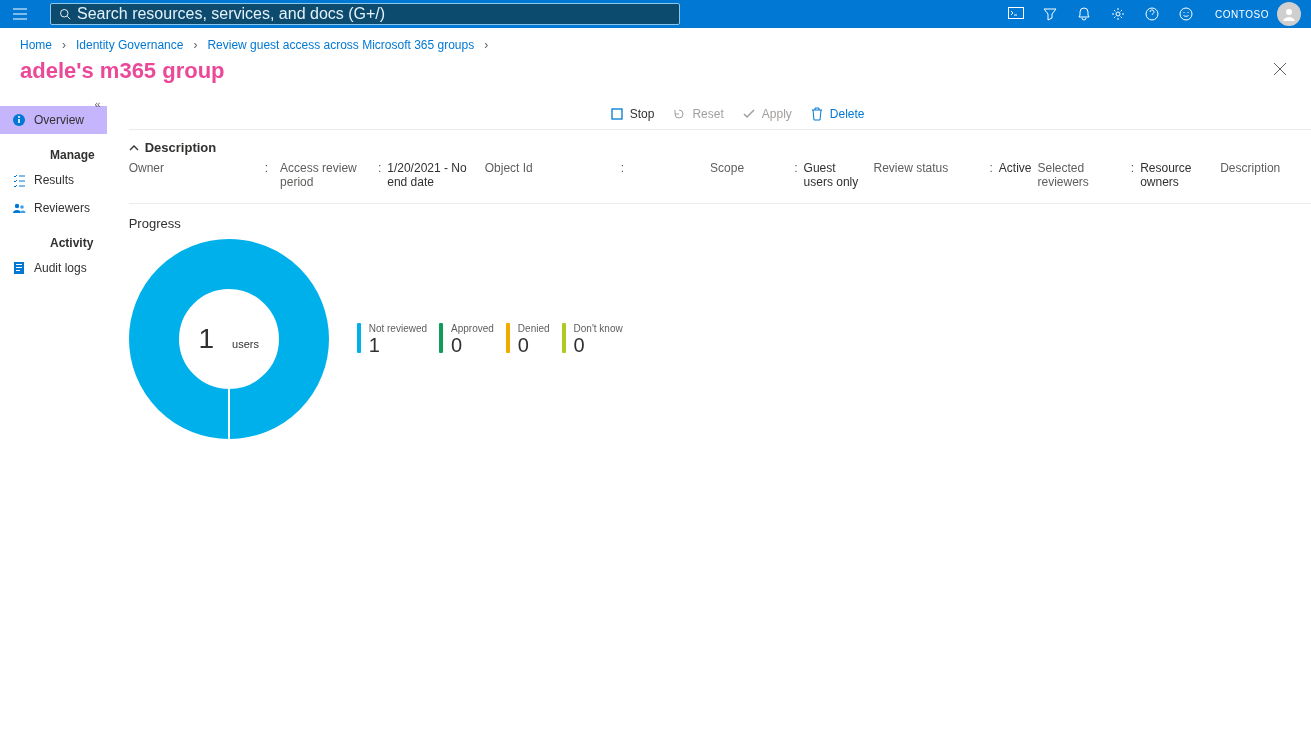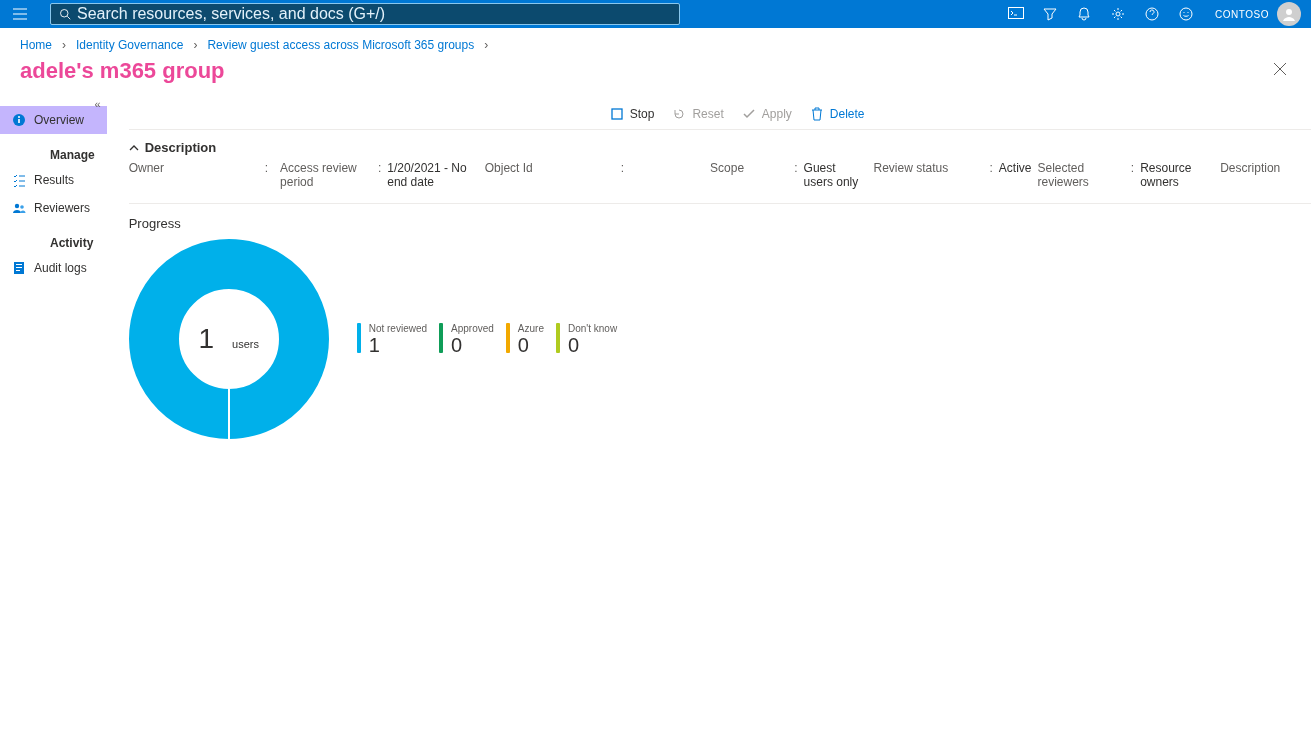--- a/index.html
+++ b/index.html
@@ -307,21 +307,21 @@
         <div class="legend-item">
           <div class="legend-bar" style="background:#0f9d58"></div>
           <div class="legend-txt">
             <div class="l1">Approved</div>
             <div class="l2">0</div>
           </div>
         </div>
         <div class="legend-item">
           <div class="legend-bar" style="background:#f2a900"></div>
           <div class="legend-txt">
-            <div class="l1">Azure</div>
+            <div class="l1">Denied</div>
             <div class="l2">0</div>
           </div>
         </div>
         <div class="legend-item">
           <div class="legend-bar" style="background:#b0cb1f"></div>
           <div class="legend-txt">
             <div class="l1">Don't know</div>
             <div class="l2">0</div>
           </div>
         </div>

